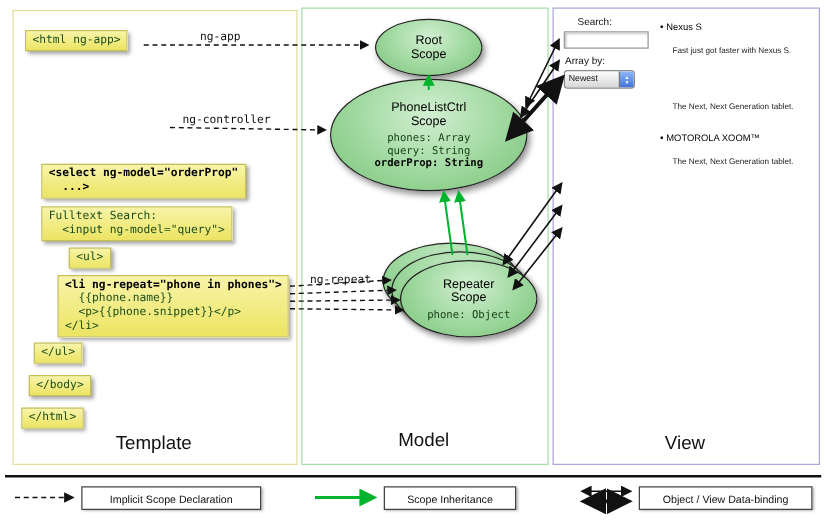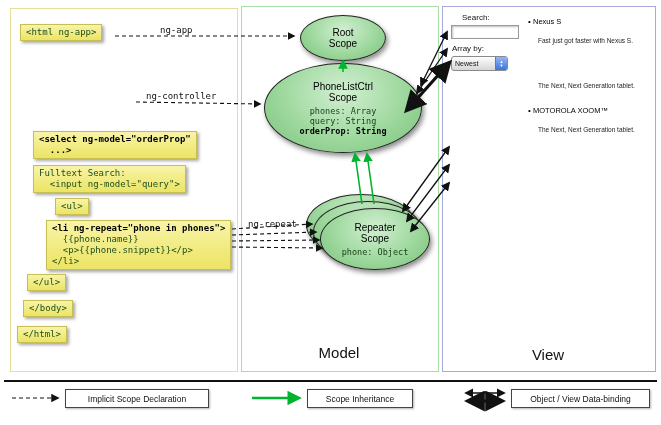--- a/index.html
+++ b/index.html
@@ -134,20 +134,21 @@
   <div id="sort-select">
     <span>Newest</span>
     <span class="sort-arrows"></span>
   </div>
   <div class="phone-item phone-name" id="item-1-name">Nexus S</div>
   <div class="phone-item phone-desc" id="item-1-desc">Fast just got faster with Nexus S.</div>
   <div class="phone-item phone-desc" id="item-2-desc">The Next, Next Generation tablet.</div>
   <div class="phone-item phone-name" id="item-3-name">MOTOROLA XOOM™</div>
   <div class="phone-item phone-desc" id="item-3-desc">The Next, Next Generation tablet.</div>
 
+  <div class="col-label" id="template-label">Template</div>
   <div class="col-label" id="model-label">Model</div>
   <div class="col-label" id="view-label">View</div>
 
   <div id="legend-divider"></div>
   <div class="legend-box" id="legend-inheritance-box">Scope Inheritance</div>
   <div class="legend-box" id="legend-implicit-box">Implicit Scope Declaration</div>
   <div class="legend-box" id="legend-binding-box">Object / View Data-binding</div>
 
   <svg id="arrows-overlay" viewBox="0 0 661 425">
     <defs>

